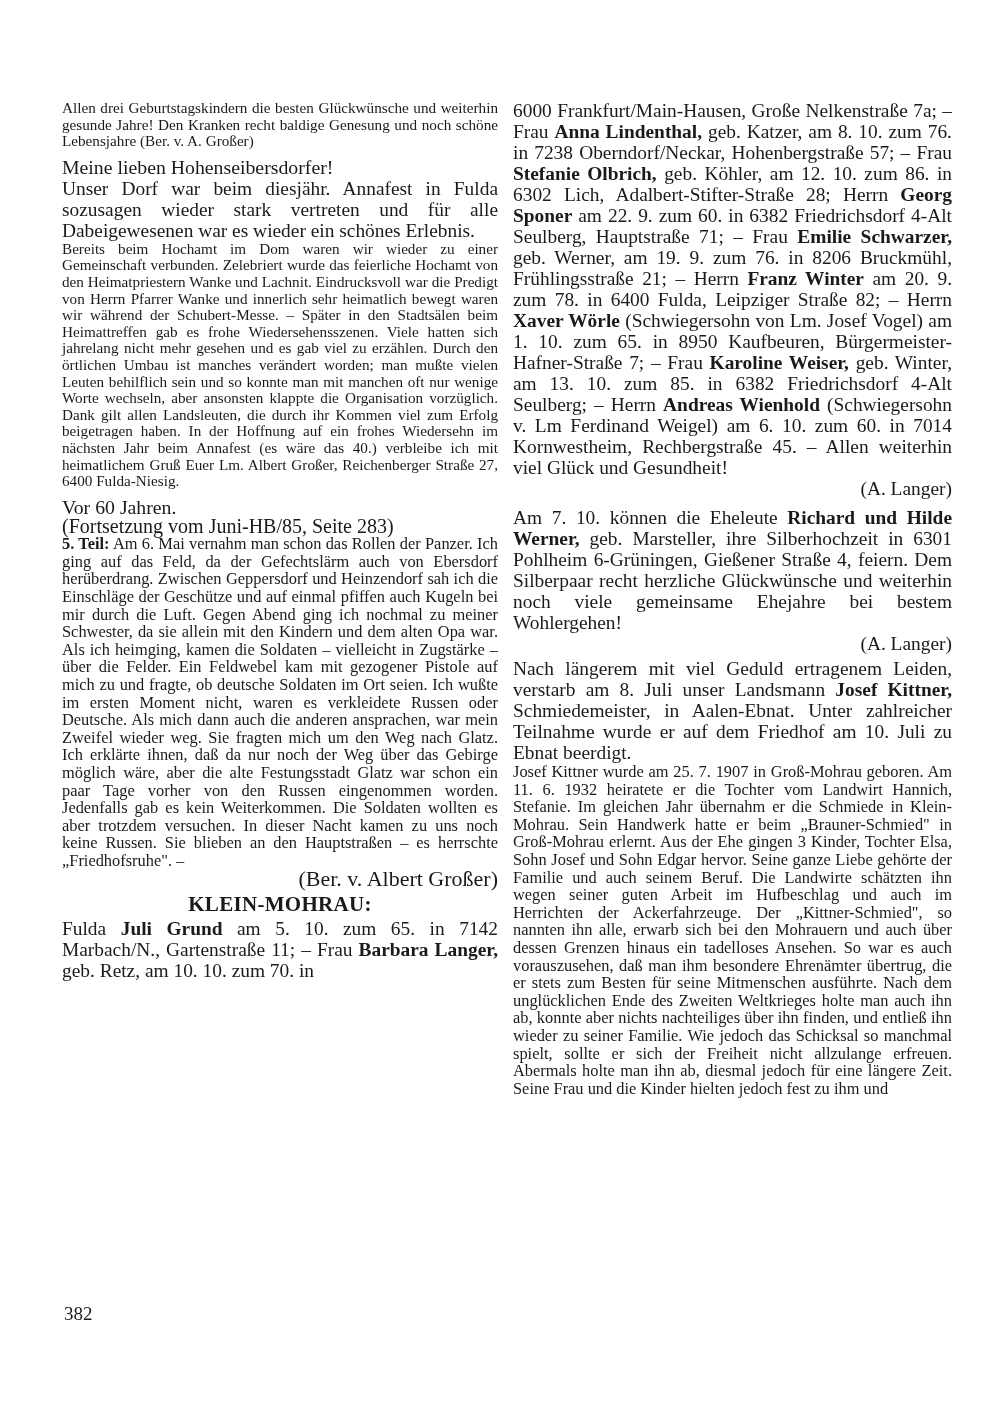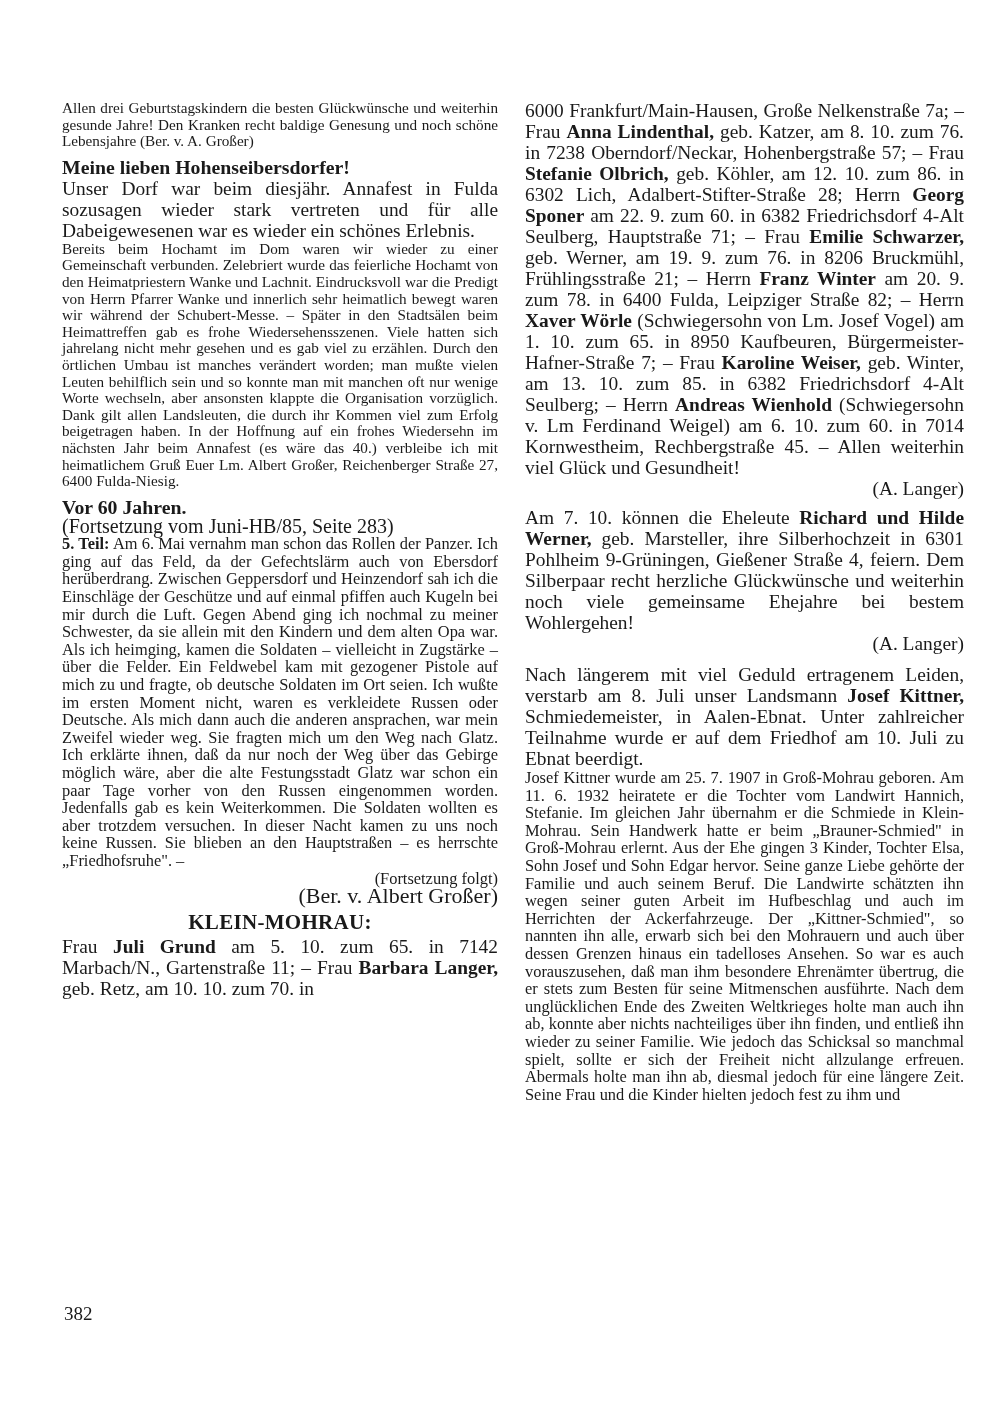--- a/index.html
+++ b/index.html
@@ -2,28 +2,28 @@
 <html><head>
 <meta charset="utf-8">
 <style>
   html, body { margin: 0; padding: 0; background: #ffffff; }
   body {
     width: 1000px; height: 1413px; position: relative; overflow: hidden;
     font-family: "Liberation Serif", "DejaVu Serif", serif; color: #1a1a1a;
   }
   .col { position: absolute; top: 100px; }
   .col-left  { left: 62px;  width: 436px; }
-  .col-right { left: 525px; width: 439px; }
+  .col-right { left: 513px; width: 439px; }
   p { margin: 0; text-align: justify; }
   .s  { font-size: 15.2px; line-height: 16.6px; }
   .m  { font-size: 19.4px; line-height: 21px; }
-  .h  { font-size: 19.8px; line-height: 22px; font-weight: bold; margin-top: 6px; }
+  .h  { font-size: 19.8px; line-height: 22px; font-weight: normal; margin-top: 6px; }
   .hk { font-size: 21px; line-height: 24px; font-weight: bold; letter-spacing: 0.3px; margin-top: 5px; margin-bottom: 2px; text-align: center; }
   .gap { margin-top: 8px; }
-  .gap2 { margin-top: 10px; }
+  .gap2 { margin-top: 4px; }
   b { font-weight: bold; }
   .right { text-align: right; display: block; }
   .sig { float: right; }
   .clear::after { content: ""; display: block; clear: both; }
   .page-num { position: absolute; left: 64px; top: 1303px; font-size: 19px; }
 </style>
 </head>
 <body>
 
 <div class="col col-left">
@@ -32,40 +32,39 @@
   <div>
     <div class="h">Meine lieben Hohenseibersdorfer!</div>
     <p class="m">Unser Dorf war beim diesjähr. Annafest in Fulda sozusagen wieder stark vertreten und für alle Dabeigewesenen war es wieder ein schönes Erlebnis.</p>
     <p class="s">Bereits beim Hochamt im Dom waren wir wieder zu einer Gemeinschaft verbunden. Zelebriert wurde das feierliche Hochamt von den Heimatpriestern Wanke und Lachnit. Eindrucksvoll war die Predigt von Herrn Pfarrer Wanke und innerlich sehr heimatlich bewegt waren wir während der Schubert-Messe. – Später in den Stadtsälen beim Heimattreffen gab es frohe Wiedersehensszenen. Viele hatten sich jahrelang nicht mehr gesehen und es gab viel zu erzählen. Durch den örtlichen Umbau ist manches verändert worden; man mußte vielen Leuten behilflich sein und so konnte man mit manchen oft nur wenige Worte wechseln, aber ansonsten klappte die Organisation vorzüglich. Dank gilt allen Landsleuten, die durch ihr Kommen viel zum Erfolg beigetragen haben. In der Hoffnung auf ein frohes Wiedersehn im nächsten Jahr beim Annafest (es wäre das 40.) verbleibe ich mit heimatlichem Gruß Euer Lm. Albert Großer, Reichenberger Straße 27, 6400 Fulda-Niesig.</p>
   </div>
 
   <div>
     <div class="h">Vor 60 Jahren.</div>
     <p class="s" style="font-size:20px;line-height:17.6px">(Fortsetzung vom Juni-HB/85, Seite 283)</p>
     <p class="s" style="font-size:16.4px;line-height:17.6px"><b>5. Teil:</b><span> Am 6. Mai vernahm man schon das Rollen der Panzer. Ich ging auf das Feld, da der Gefechtslärm auch von Ebersdorf herüberdrang. Zwischen Geppersdorf und Heinzendorf sah ich die Einschläge der Geschütze und auf einmal pfiffen auch Kugeln bei mir durch die Luft. Gegen Abend ging ich nochmal zu meiner Schwester, da sie allein mit den Kindern und dem alten Opa war. Als ich heimging, kamen die Soldaten – vielleicht in Zugstärke – über die Felder. Ein Feldwebel kam mit gezogener Pistole auf mich zu und fragte, ob deutsche Soldaten im Ort seien. Ich wußte im ersten Moment nicht, waren es verkleidete Russen oder Deutsche. Als mich dann auch die anderen ansprachen, war mein Zweifel wieder weg. Sie fragten mich um den Weg nach Glatz. Ich erklärte ihnen, daß da nur noch der Weg über das Gebirge möglich wäre, aber die alte Festungsstadt Glatz war schon ein paar Tage vorher von den Russen eingenommen worden. Jedenfalls gab es kein Weiterkommen. Die Soldaten wollten es aber trotzdem versuchen. In dieser Nacht kamen zu uns noch keine Russen. Sie blieben an den Hauptstraßen – es herrschte „Friedhofsruhe". –</span></p>
-    <span class="s right" style="font-size:16.4px;line-height:17.6px">(Fortsetzung folgt)</span>
     <span class="s right" style="font-size:22px;line-height:17.6px">(Ber. v. Albert Großer)</span>
   </div>
 
   <div>
     <div class="hk">KLEIN-MOHRAU:</div>
-    <p class="m"><span>Frau </span><b>Juli Grund</b><span> am 5. 10. zum 65. in 7142 Marbach/N., Gartenstraße 11; – Frau </span><b>Barbara Langer,</b><span> geb. Retz, am 10. 10. zum 70. in</span></p>
+    <p class="m"><span>Fulda </span><b>Juli Grund</b><span> am 5. 10. zum 65. in 7142 Marbach/N., Gartenstraße 11; – Frau </span><b>Barbara Langer,</b><span> geb. Retz, am 10. 10. zum 70. in</span></p>
   </div>
 </div>
 
 <div class="col col-right">
   <div>
     <p class="m" id="bday-para"><span>6000 Frankfurt/Main-Hausen, Große Nelkenstraße 7a; – Frau </span><b>Anna Lindenthal,</b><span> geb. Katzer, am 8. 10. zum 76. in 7238 Oberndorf/Neckar, Hohenbergstraße 57; – Frau </span><b>Stefanie Olbrich,</b><span> geb. Köhler, am 12. 10. zum 86. in 6302 Lich, Adalbert-Stifter-Straße 28; Herrn </span><b>Georg Sponer</b><span> am 22. 9. zum 60. in 6382 Friedrichsdorf 4-Alt Seulberg, Hauptstraße 71; – Frau </span><b>Emilie Schwarzer,</b><span> geb. Werner, am 19. 9. zum 76. in 8206 Bruckmühl, Frühlingsstraße 21; – Herrn </span><b>Franz Winter</b><span> am 20. 9. zum 78. in 6400 Fulda, Leipziger Straße 82; – Herrn </span><b>Xaver Wörle</b><span> (Schwiegersohn von Lm. Josef Vogel) am 1. 10. zum 65. in 8950 Kaufbeuren, Bürgermeister-Hafner-Straße 7; – Frau </span><b>Karoline Weiser,</b><span> geb. Winter, am 13. 10. zum 85. in 6382 Friedrichsdorf 4-Alt Seulberg; – Herrn </span><b>Andreas Wienhold</b><span> (Schwiegersohn v. Lm Ferdinand Weigel) am 6. 10. zum 60. in 7014 Kornwestheim, Rechbergstraße 45. – Allen weiterhin viel Glück und Gesundheit!</span></p>
     <div class="m clear">
         <span class="sig">(A. Langer)</span>
       </div>
   </div>
 
   <div class="gap">
-    <p class="m"><span>Am 7. 10. können die Eheleute </span><b>Richard und Hilde Werner,</b><span> geb. Marsteller, ihre Silberhochzeit in 6301 Pohlheim 9-Grüningen, Gießener Straße 4, feiern. Dem Silberpaar recht herzliche Glückwünsche und weiterhin noch viele gemeinsame Ehejahre bei bestem Wohlergehen!</span></p>
+    <p class="m"><span>Am 7. 10. können die Eheleute </span><b>Richard und Hilde Werner,</b><span> geb. Marsteller, ihre Silberhochzeit in 6301 Pohlheim 6-Grüningen, Gießener Straße 4, feiern. Dem Silberpaar recht herzliche Glückwünsche und weiterhin noch viele gemeinsame Ehejahre bei bestem Wohlergehen!</span></p>
     <div class="m clear">
         <span class="sig">(A. Langer)</span>
       </div>
   </div>
 
   <div class="gap2">
     <p class="m"><span>Nach längerem mit viel Geduld ertragenem Leiden, verstarb am 8. Juli unser Landsmann </span><b>Josef Kittner,</b><span> Schmiedemeister, in Aalen-Ebnat. Unter zahlreicher Teilnahme wurde er auf dem Friedhof am 10. Juli zu Ebnat beerdigt.</span></p>
     <p class="s" style="font-size:16.4px;line-height:17.6px">Josef Kittner wurde am 25. 7. 1907 in Groß-Mohrau geboren. Am 11. 6. 1932 heiratete er die Tochter vom Landwirt Hannich, Stefanie. Im gleichen Jahr übernahm er die Schmiede in Klein-Mohrau. Sein Handwerk hatte er beim „Brauner-Schmied" in Groß-Mohrau erlernt. Aus der Ehe gingen 3 Kinder, Tochter Elsa, Sohn Josef und Sohn Edgar hervor. Seine ganze Liebe gehörte der Familie und auch seinem Beruf. Die Landwirte schätzten ihn wegen seiner guten Arbeit im Hufbeschlag und auch im Herrichten der Ackerfahrzeuge. Der „Kittner-Schmied", so nannten ihn alle, erwarb sich bei den Mohrauern und auch über dessen Grenzen hinaus ein tadelloses Ansehen. So war es auch vorauszusehen, daß man ihm besondere Ehrenämter übertrug, die er stets zum Besten für seine Mitmenschen ausführte. Nach dem unglücklichen Ende des Zweiten Weltkrieges holte man auch ihn ab, konnte aber nichts nachteiliges über ihn finden, und entließ ihn wieder zu seiner Familie. Wie jedoch das Schicksal so manchmal spielt, sollte er sich der Freiheit nicht allzulange erfreuen. Abermals holte man ihn ab, diesmal jedoch für eine längere Zeit. Seine Frau und die Kinder hielten jedoch fest zu ihm und</p>
   </div>
 </div>

